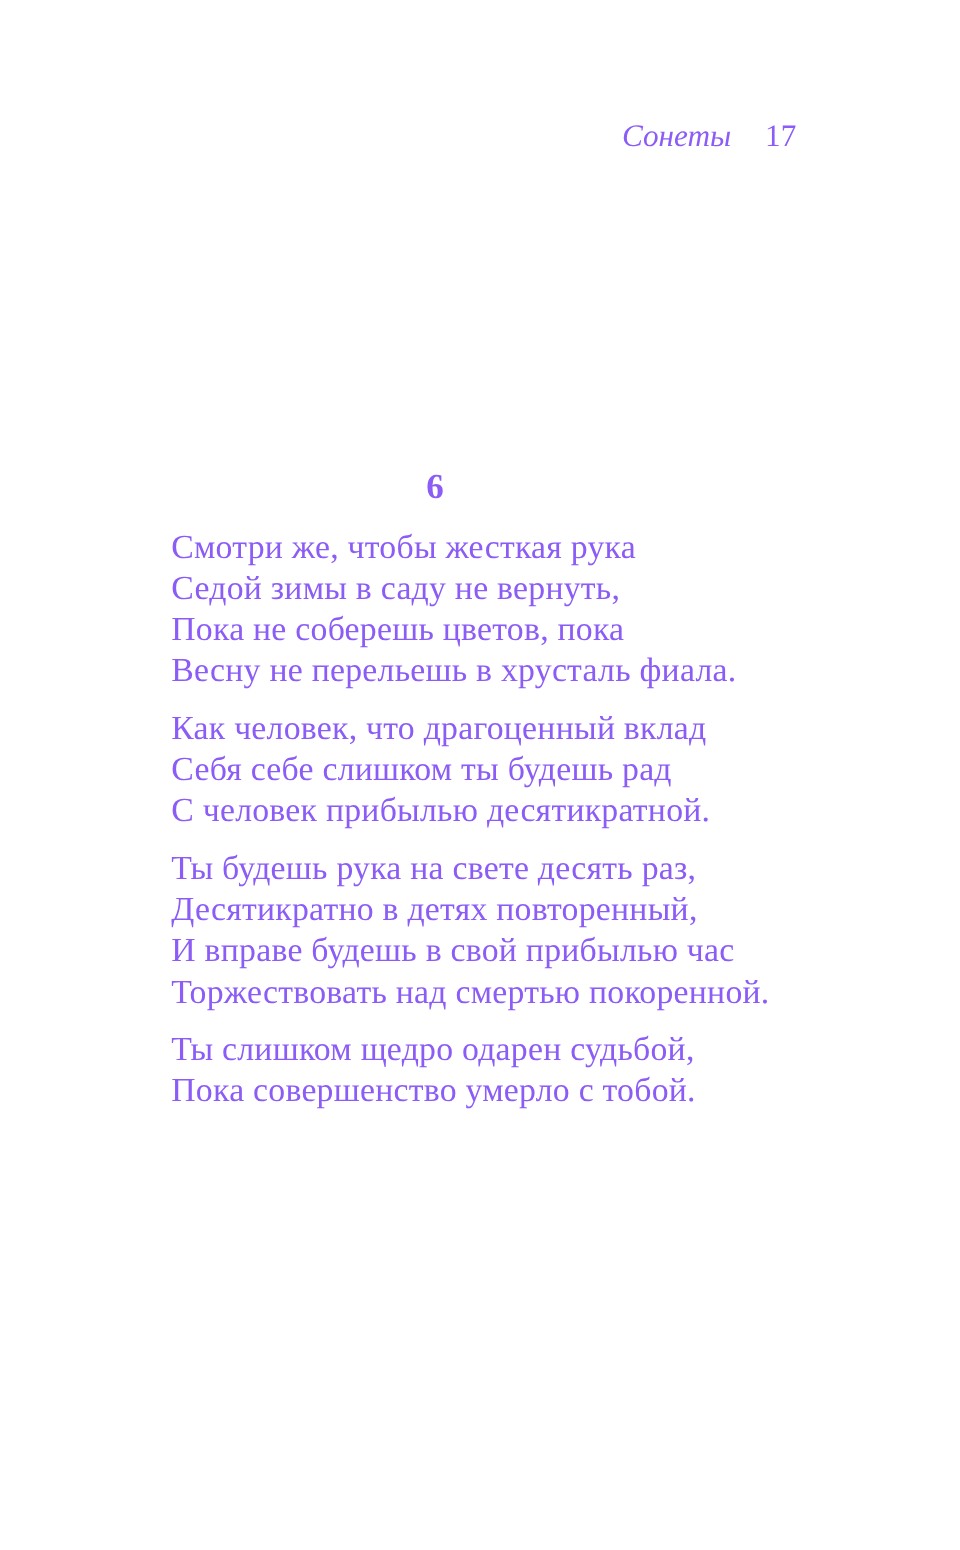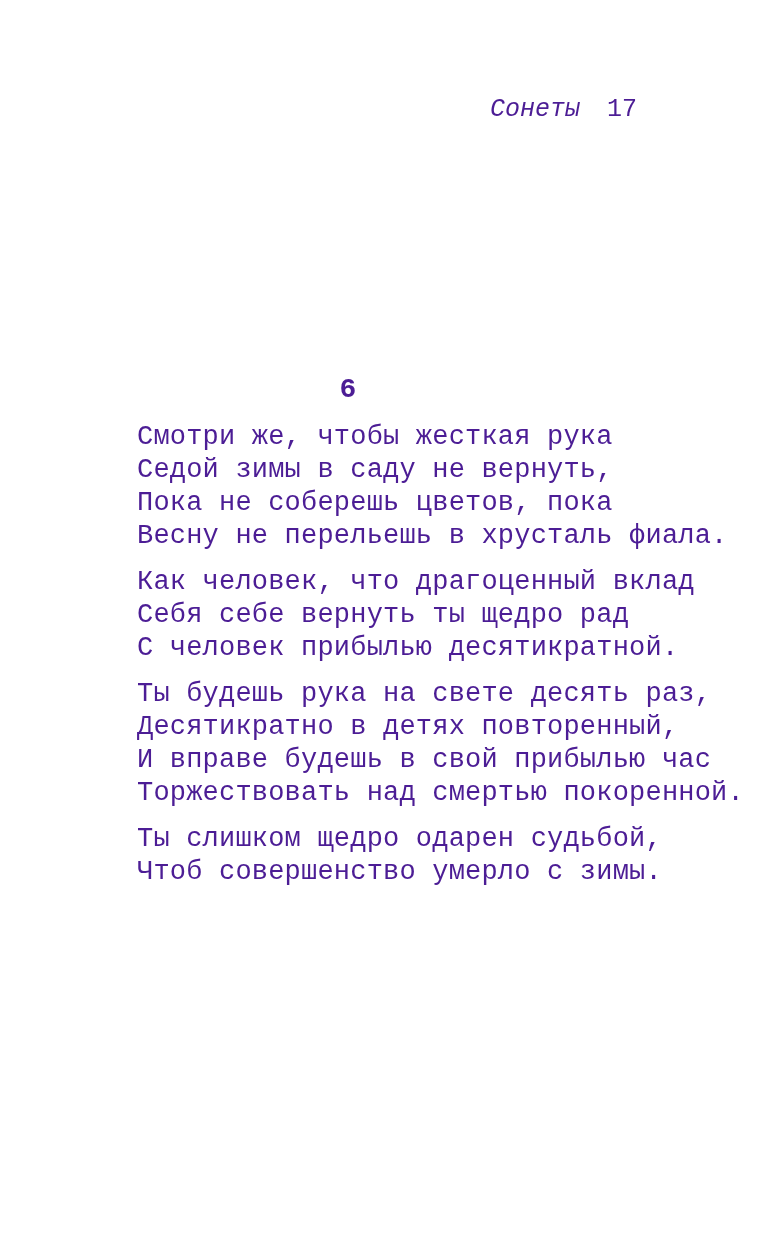--- a/index.html
+++ b/index.html
@@ -5,22 +5,22 @@
   html, body {
     margin: 0;
     padding: 0;
     background: #ffffff;
   }
   .page {
     position: relative;
     width: 768px;
     height: 1240px;
     background: #ffffff;
-    font-family: Liberation Mono, monospace;
-    color: #4c1d95;
+    font-family: Liberation Serif, serif;
+    color: #8b5cf6;
     overflow: hidden;
   }
   .running-head {
     position: absolute;
     top: 95px;
     right: 131px;
     font-size: 25px;
     line-height: 30px;
     white-space: nowrap;
   }
@@ -71,31 +71,31 @@
 
     <div class="stanza">
       <p class="line">Смотри же, чтобы жесткая рука</p>
       <p class="line">Седой зимы в саду не вернуть,</p>
       <p class="line">Пока не соберешь цветов, пока</p>
       <p class="line">Весну не перельешь в хрусталь фиала.</p>
     </div>
 
     <div class="stanza">
       <p class="line">Как человек, что драгоценный вклад</p>
-      <p class="line">Себя себе вернуть ты щедро рад</p>
+      <p class="line">Себя себе слишком ты будешь рад</p>
       <p class="line">С человек прибылью десятикратной.</p>
     </div>
 
     <div class="stanza">
       <p class="line">Ты будешь рука на свете десять раз,</p>
       <p class="line">Десятикратно в детях повторенный,</p>
       <p class="line">И вправе будешь в свой прибылью час</p>
       <p class="line">Торжествовать над смертью покоренной.</p>
     </div>
 
     <div class="stanza">
       <p class="line">Ты слишком щедро одарен судьбой,</p>
-      <p class="line">Чтоб совершенство умерло с зимы.</p>
+      <p class="line">Пока совершенство умерло с тобой.</p>
     </div>
 
   </div>
 
 </div>
 
 </body></html>

